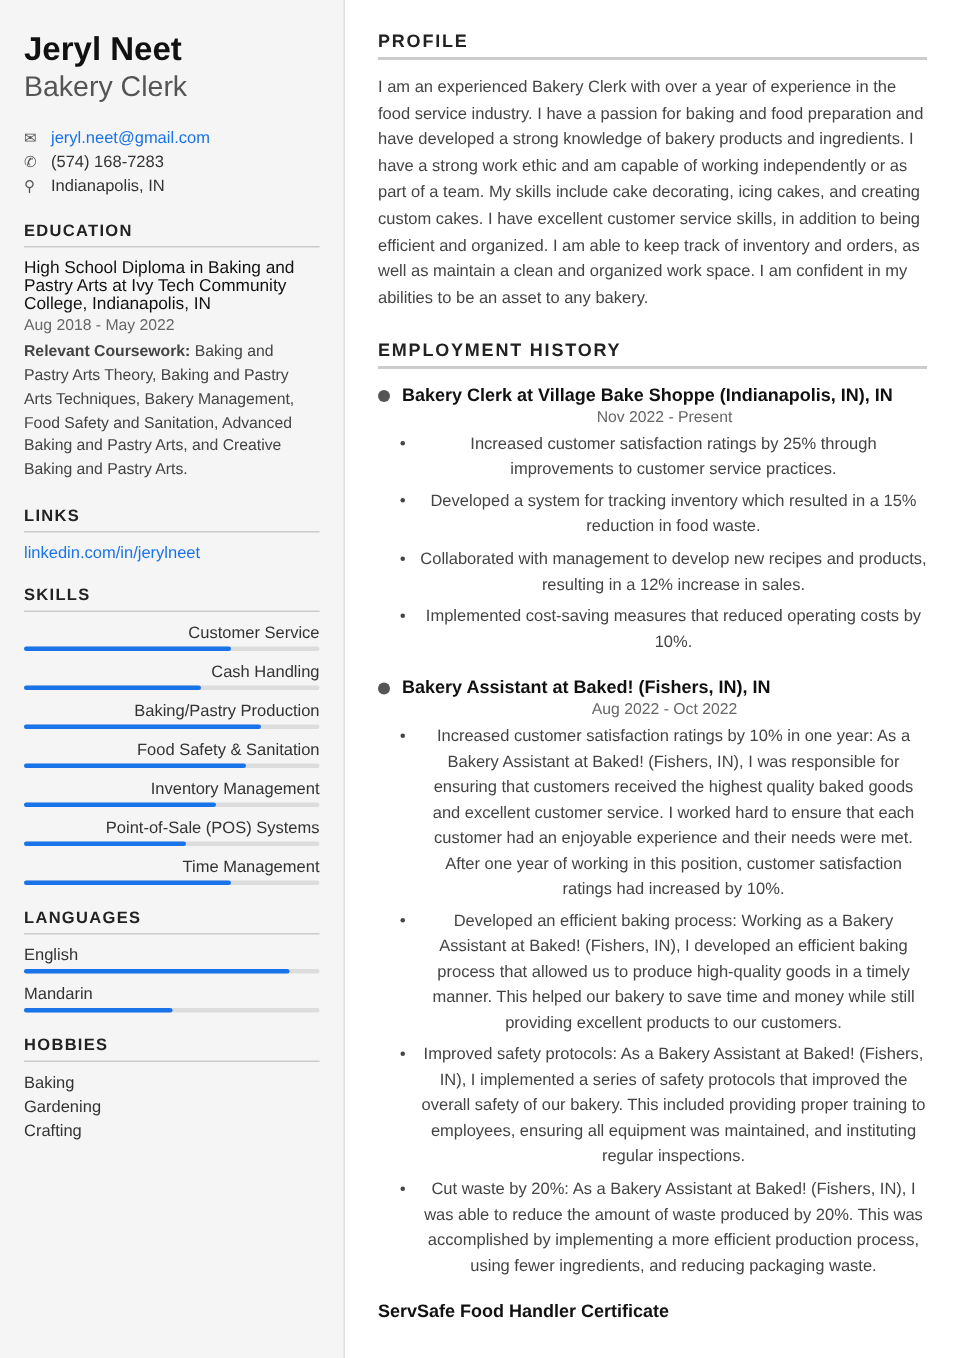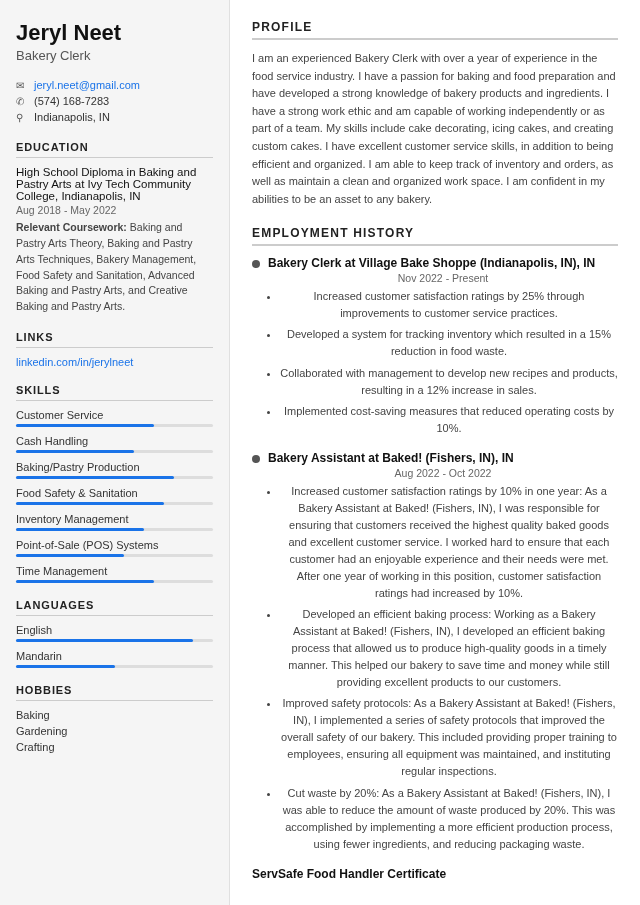--- a/index.html
+++ b/index.html
@@ -31,21 +31,21 @@
 
     
     .name {
       font-size: 22px;
       font-weight: bold;
       color: #111;
       line-height: 1.2;
       margin-bottom: 2px;
     }
     .job-title {
-      font-size: 13px;
+      font-size: 19px;
       color: #555;
       margin-bottom: 16px;
     }
     .contact-list {
       list-style: none;
       margin-bottom: 18px;
     }
     .contact-list li {
       display: flex;
       align-items: center;
@@ -94,20 +94,21 @@
       font-size: 11px;
     }
     .link-item a {
       color: #1a73e8;
       text-decoration: none;
     }
 
     
     .skill-item {
       margin-bottom: 8px;
+      text-align: right;
     }
     .skill-name {
       font-size: 11px;
       color: #333;
       margin-bottom: 3px;
     }
     .skill-bar-bg {
       background: #ddd;
       height: 3px;
       border-radius: 2px;

